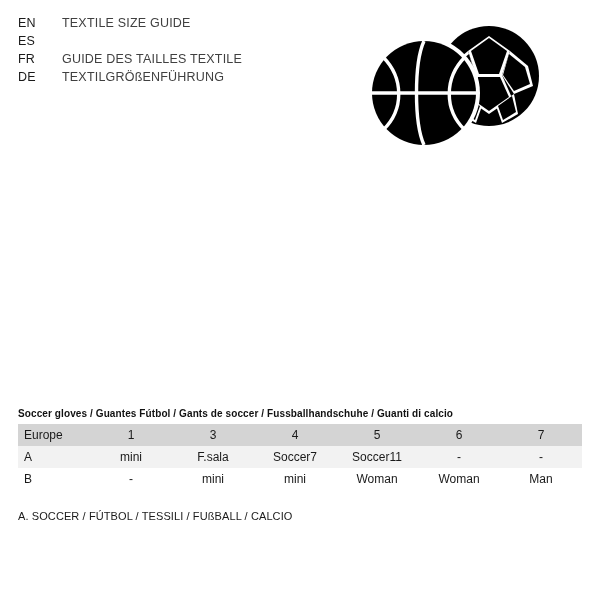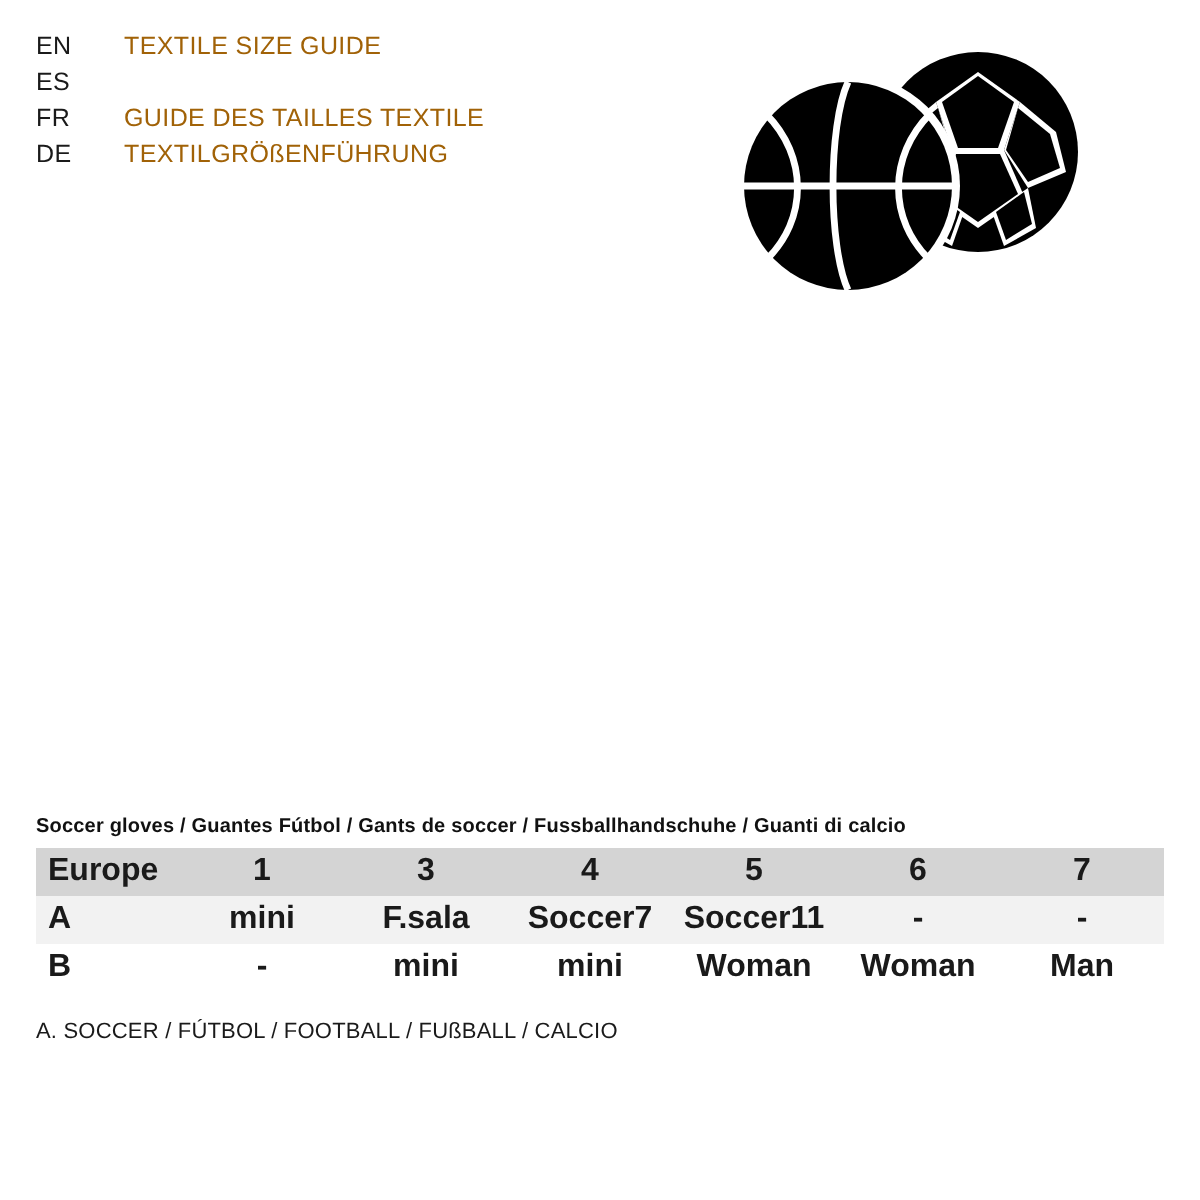--- a/index.html
+++ b/index.html
@@ -31,21 +31,21 @@
   }
   .lang-code {
     width: 44px;
     font-size: 12.5px;
     letter-spacing: 0.2px;
     color: #1a1a1a;
   }
   .lang-text {
     font-size: 12.5px;
     letter-spacing: 0.2px;
-    color: #a16207;
+    color: #404040;
   }
 
   
   #ball-illustration {
     position: absolute;
     left: 352px;
     top: 18px;
     width: 210px;
     height: 150px;
   }
@@ -65,22 +65,22 @@
     margin-bottom: 5px;
     letter-spacing: 0.1px;
   }
   table.size-table {
     border-collapse: collapse;
     width: 564px;
     table-layout: fixed;
   }
   table.size-table td,
   table.size-table th {
-    font-size: 16px;
-    font-weight: bold;
+    font-size: 12px;
+    font-weight: normal;
     text-align: center;
     padding: 3px 2px;
     height: 16px;
     color: #1a1a1a;
     border: none;
   }
   table.size-table tr.header-row td {
     background: #d4d4d4;
   }
   table.size-table tr.row-a td {
@@ -211,14 +211,14 @@
         <td>mini</td>
         <td>Woman</td>
         <td>Woman</td>
         <td>Man</td>
       </tr>
     </tbody>
   </table>
 </div>
 
 <div id="footnotes">
-  <div class="footnote">A. SOCCER / FÚTBOL / FOOTBALL / FUßBALL / CALCIO</div>
+  <div class="footnote">A. SOCCER / FÚTBOL / TESSILI / FUßBALL / CALCIO</div>
 </div>
 
 </body></html>

